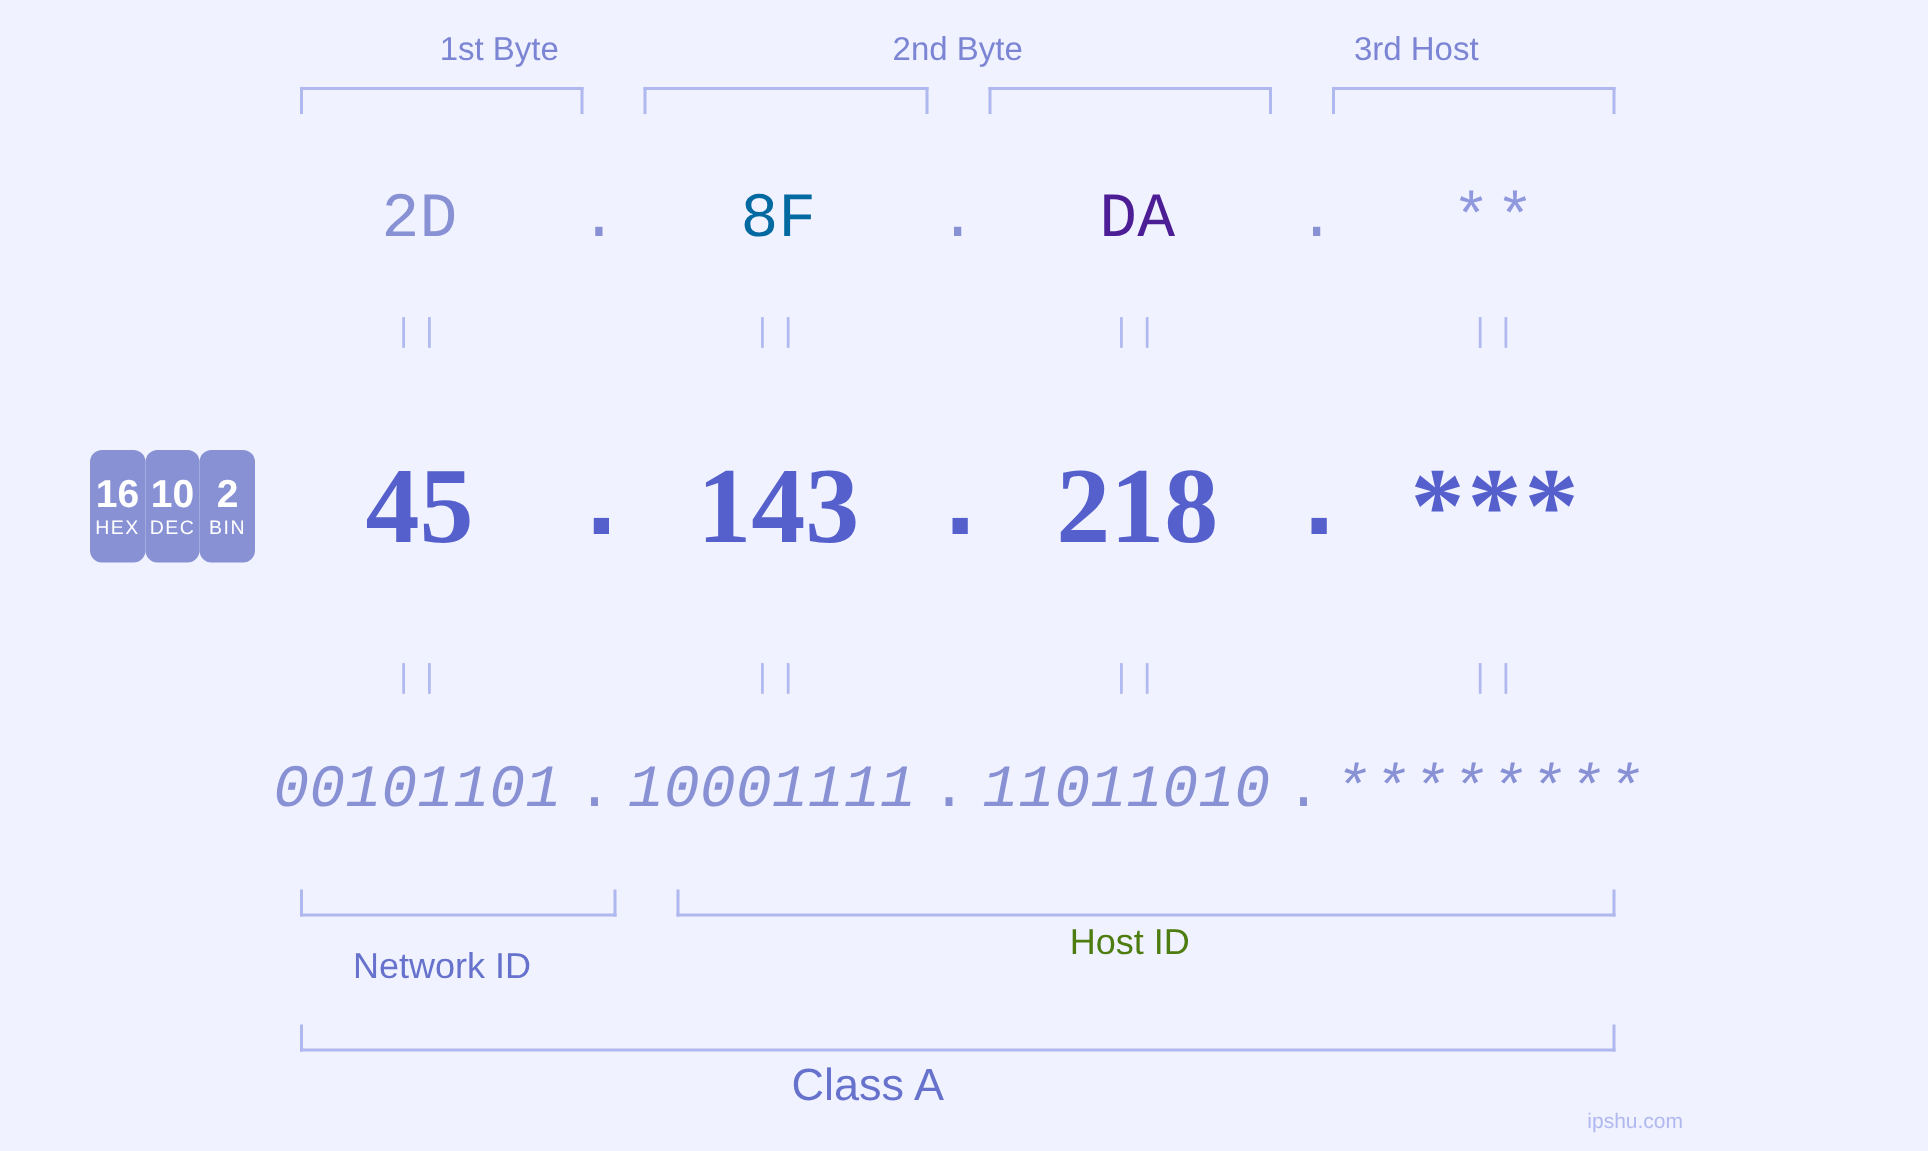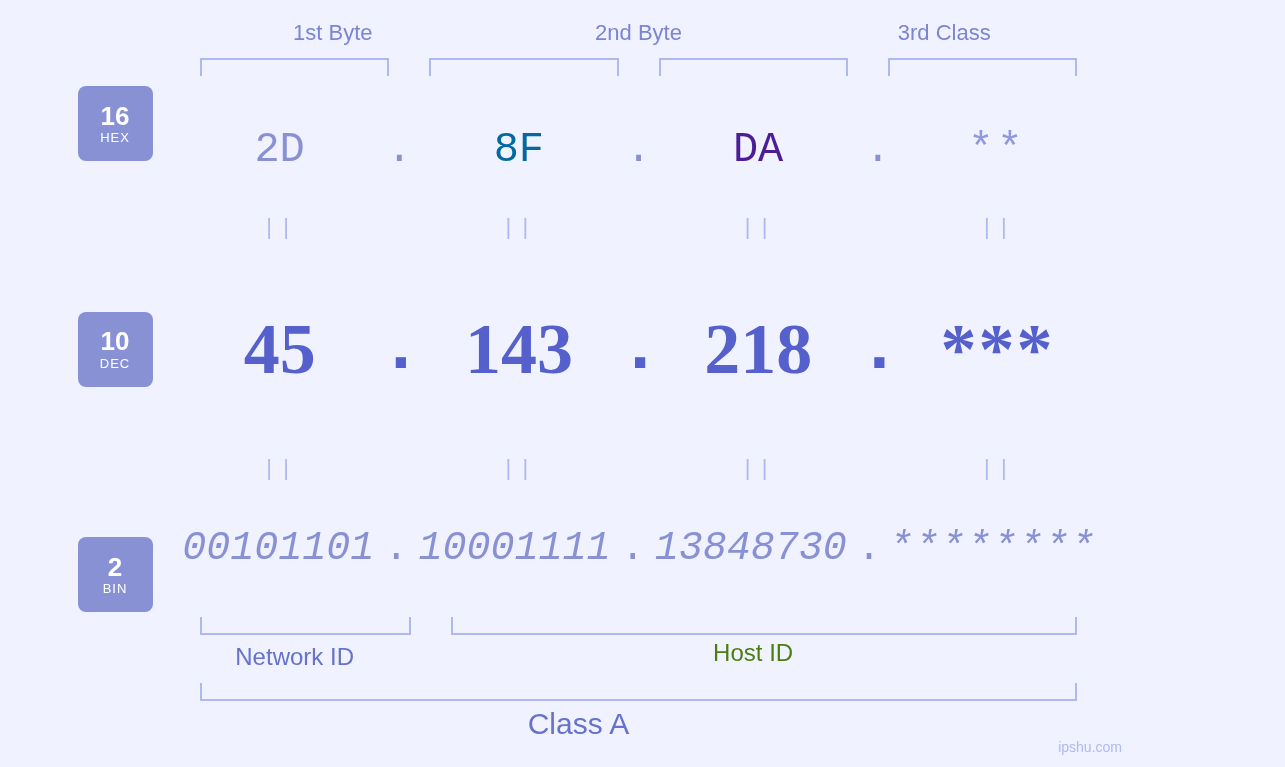--- a/index.html
+++ b/index.html
@@ -38,22 +38,22 @@
       display: flex;
       width: 100%;
       align-items: stretch;
       flex: 1;
       margin-top: 10px;
     }
 
     
     .badges-col {
       display: flex;
-      flex-direction: column;
-      justify-content: space-between;
+      flex-direction: row;
+      justify-content: center;
       align-items: center;
       width: 120px;
       padding-right: 10px;
     }
 
     .badge {
       background-color: #8891d4;
       color: white;
       border-radius: 8px;
       width: 75px;
@@ -167,21 +167,21 @@
       margin-top: 5px;
     }
 
     .network-id-label {
       flex: 1;
       text-align: center;
       color: #6672cc;
       font-size: 24px;
       font-family: Arial, sans-serif;
       font-weight: 500;
-      padding: 8px 0;
+      padding: 20px 0;
     }
 
     .host-id-label {
       flex: 3;
       text-align: center;
       color: #4d7c0f;
       font-size: 24px;
       font-family: Arial, sans-serif;
       font-weight: 500;
       padding: 4px 0;
@@ -237,21 +237,21 @@
     }
   </style>
 </head>
 <body>
 
 <div class="container">
 
   <div style="display:flex; width:calc(100% - 120px); margin-left:120px; margin-bottom:4px;">
     <div class="byte-header-col">1st Byte</div>
     <div class="byte-header-col">2nd Byte</div>
-    <div class="byte-header-col">3rd Class</div>
+    <div class="byte-header-col">3rd Host</div>
   </div>
 
   <div class="header-brackets">
     <div class="header-bracket"></div>
     <div class="header-bracket"></div>
     <div class="header-bracket"></div>
     <div class="header-bracket"></div>
   </div>
 
   <div class="main-content">
@@ -311,21 +311,21 @@
         <div class="equals-cell">||</div>
         <div class="equals-dot"></div>
         <div class="equals-cell">||</div>
       </div>
 
       <div class="data-row" style="flex:1.2;">
         <div class="data-cell medium">00101101</div>
         <div class="dot-cell"><span class="dot-medium">.</span></div>
         <div class="data-cell medium">10001111</div>
         <div class="dot-cell"><span class="dot-medium">.</span></div>
-        <div class="data-cell medium">13848730</div>
+        <div class="data-cell medium">11011010</div>
         <div class="dot-cell"><span class="dot-medium">.</span></div>
         <div class="data-cell medium" style="letter-spacing:2px;">********</div>
       </div>
 
     </div>
   </div>
 
   <div class="bottom-section">
 
     <div style="display:flex; width:calc(100% - 120px); margin-left:120px;">

